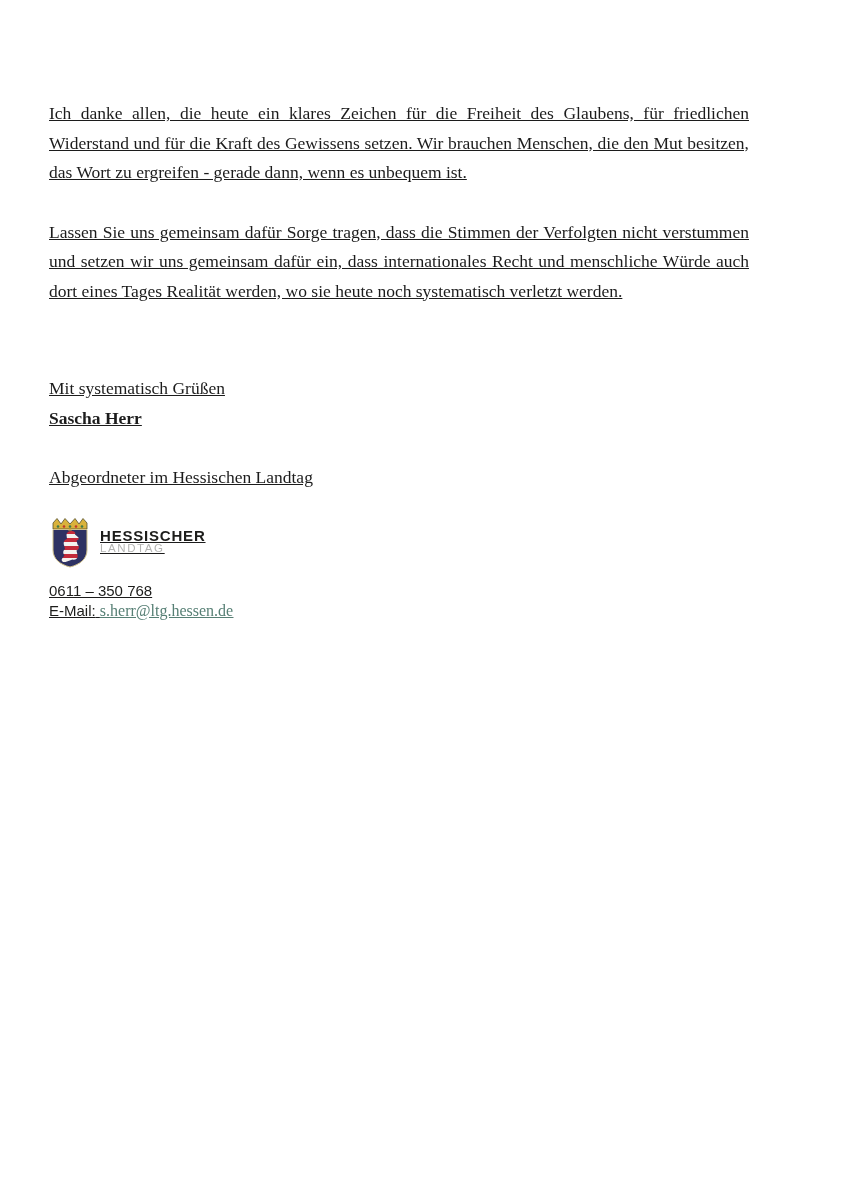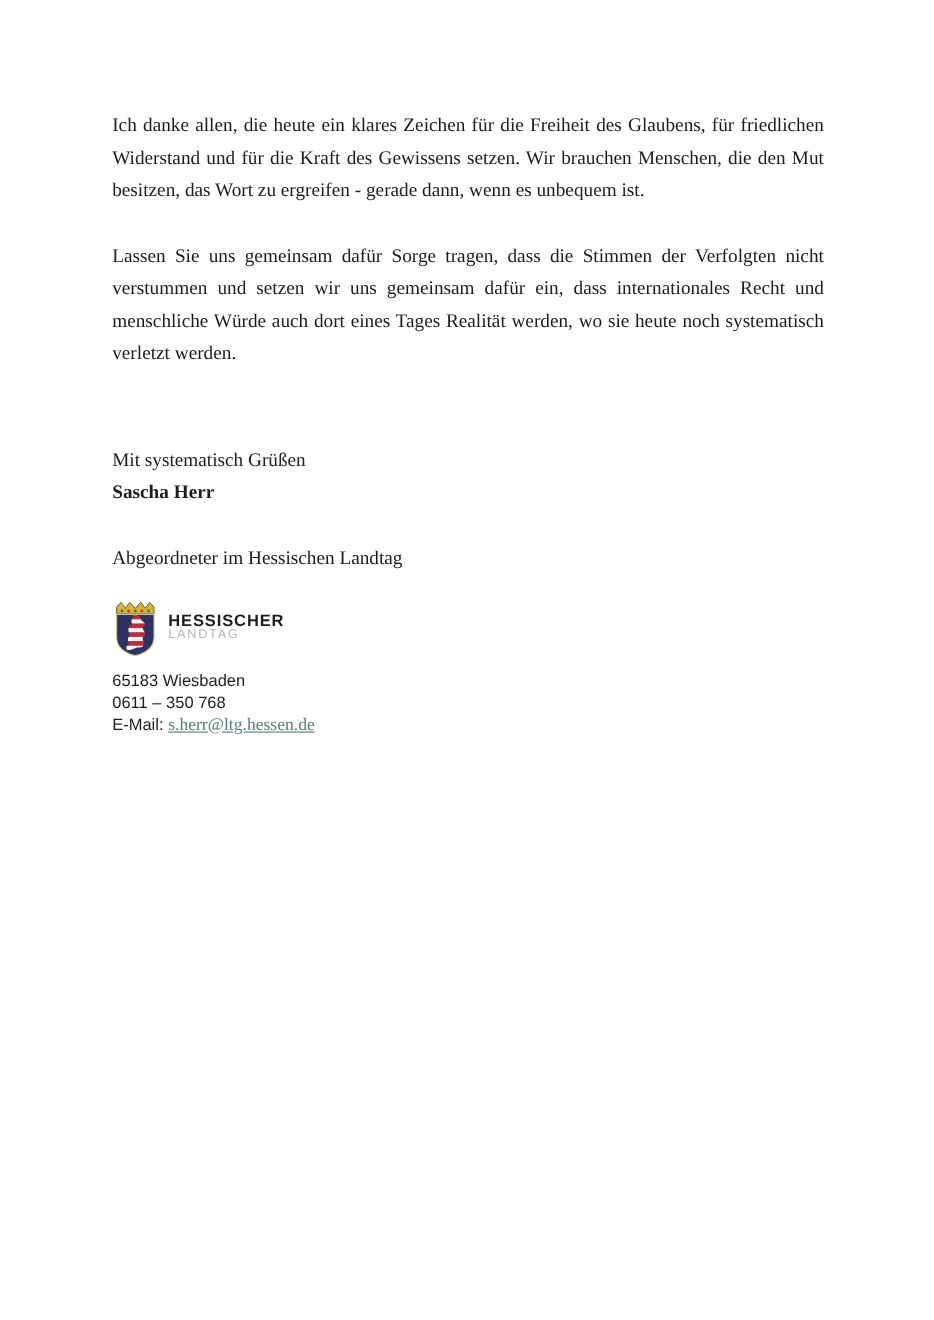--- a/index.html
+++ b/index.html
@@ -7,22 +7,23 @@
     padding: 0;
     background: #ffffff;
   }
   .page {
     position: relative;
     width: 849px;
     height: 1200px;
     background: #ffffff;
     overflow: hidden;
     box-sizing: border-box;
-    padding: 99px 100px 0 102px;
+    padding: 99px 100px 0 49px;
     color: #1c1c1c;
+    text-decoration: underline;
   }
   .body-text {
     font-family: "Liberation Serif", "DejaVu Serif", serif;
     font-size: 17.5px;
     line-height: 29.5px;
     color: #1c1c1c;
   }
   p.para {
     margin: 0;
     text-align: justify;
@@ -140,21 +141,20 @@
 
       <path d="M19,14.5 L21,12.5 L23,14.5 Z" fill="#d9b23c"></path>
     </svg>
     <div class="wordmark">
       <div class="wordmark-top">HESSISCHER</div>
       <div class="wordmark-bottom">LANDTAG</div>
     </div>
   </div>
 
   <div class="contact-block">
-    <p class="contact-line">65183 Wiesbaden</p>
     <p class="contact-line">0611 – 350 768</p>
     <p class="contact-line">
       <span>E-Mail:</span>
       <a class="email-link">s.herr@ltg.hessen.de</a>
     </p>
   </div>
 
 </div>
 
 </body></html>

